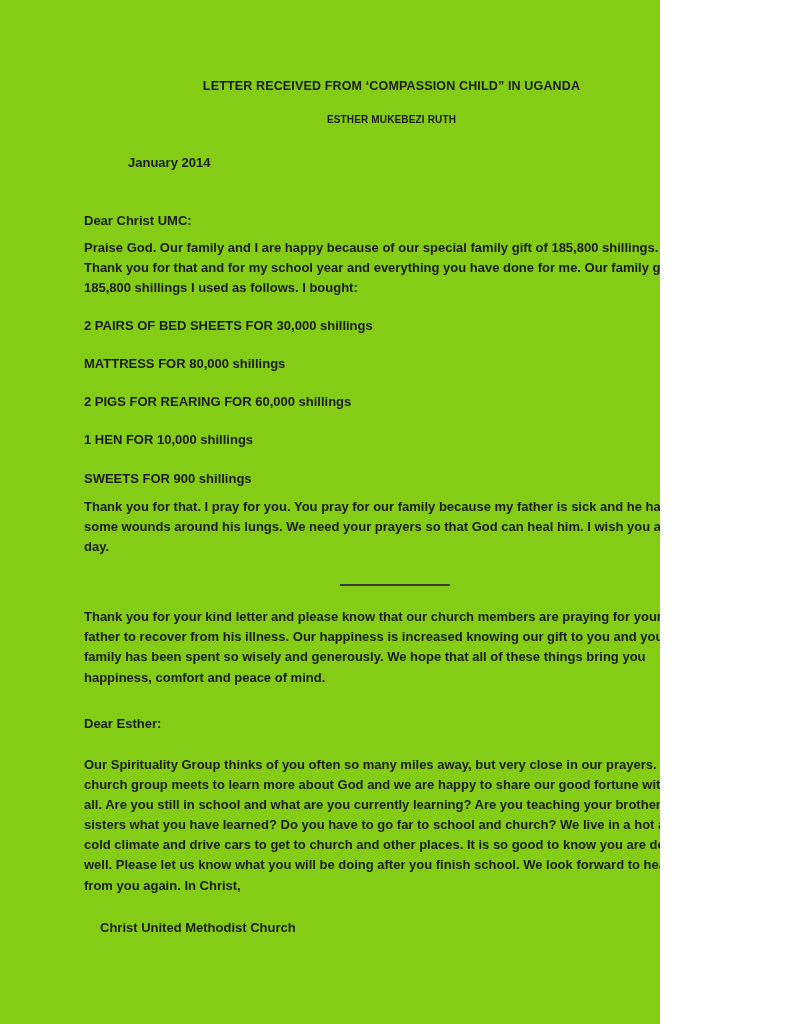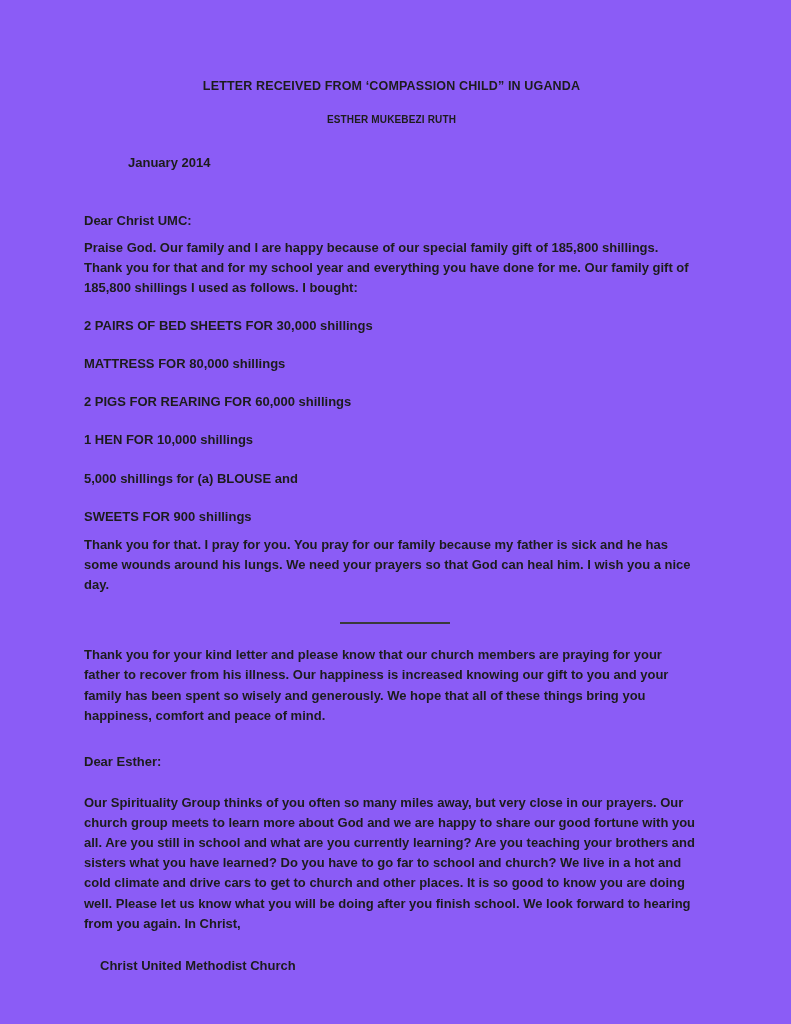--- a/index.html
+++ b/index.html
@@ -6,23 +6,23 @@
     margin: 0;
     padding: 0;
     background: #ffffff;
   }
   body {
     font-family: "Liberation Sans", sans-serif;
     color: #1a1a1a;
   }
   .page {
     position: relative;
-    width: 791px;
+    width: 660px;
     height: 1024px;
-    background: #8b5cf6;
+    background: #84cc16;
     overflow: hidden;
     box-sizing: border-box;
   }
   .doc-body {
     position: absolute;
     left: 84px;
     top: 0;
     width: 615px;
   }
   .title-block {
@@ -106,21 +106,20 @@
 
     <div class="para salutation">Dear Christ UMC:</div>
 
     <div class="para block-gap">Praise God.  Our family and I are happy because of our special family gift of 185,800 shillings.  Thank you for that and for my school year and everything you have done for me.  Our family gift of 185,800 shillings I used as follows.  I bought:</div>
 
     <div>
       <div class="para item-line">2 PAIRS OF BED SHEETS FOR 30,000 shillings</div>
       <div class="para item-line">MATTRESS FOR 80,000 shillings</div>
       <div class="para item-line">2 PIGS FOR REARING FOR 60,000 shillings</div>
       <div class="para item-line">1 HEN FOR 10,000 shillings</div>
-      <div class="para item-line">5,000 shillings for (a) BLOUSE and</div>
       <div class="para item-line">SWEETS FOR 900 shillings</div>
     </div>
 
     <div class="para closing-para">Thank you for that.  I pray for you.  You pray for our family because my father is sick and he has some wounds around his lungs.  We need your prayers so that God can heal him.  I wish you a nice day.</div>
 
     <div class="divider-wrap">
       <span class="divider"></span>
     </div>
 
     <div class="para reply-para">Thank you for your kind letter and please know that our church members are praying for your father to recover from his illness.  Our happiness is increased knowing our gift to you and your family has been spent so wisely and generously.  We hope that all of these things bring you happiness, comfort and peace of mind.</div>

